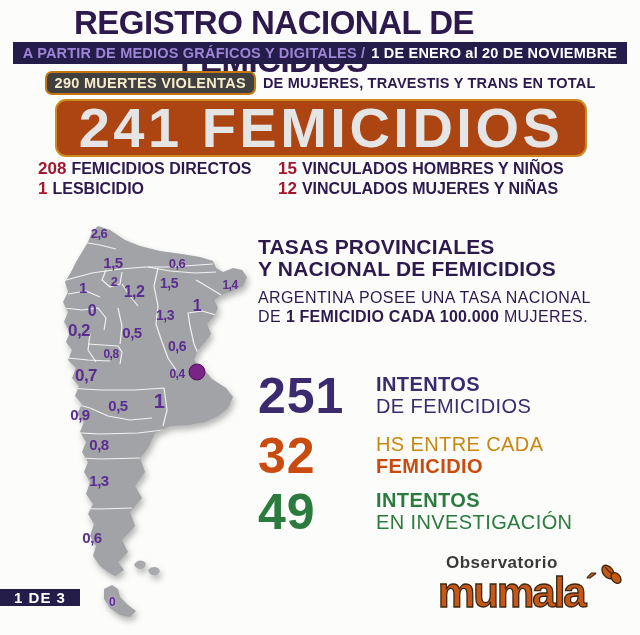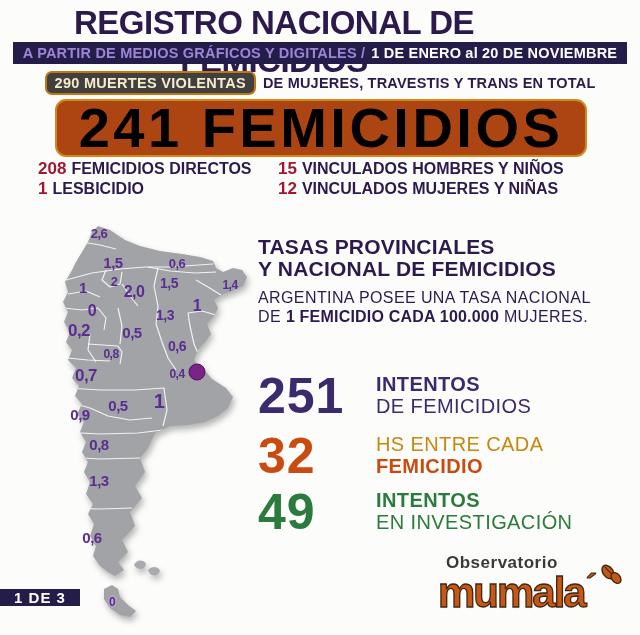--- a/index.html
+++ b/index.html
@@ -27,21 +27,21 @@
   }
   .badge290{
     background:#404040;border:2px solid #c4770f;border-radius:7px;
     color:#f6ecc9;font-weight:bold;font-size:14.5px;padding:2px 8px;letter-spacing:0.3px;
   }
   .badge-suffix{color:#2d1a4d;font-weight:bold;font-size:14.5px;letter-spacing:0.2px;}
   .banner{
     position:absolute;left:55px;top:99px;width:528px;height:54px;
     background:#ad4513;border:2px solid #cf8a1e;border-radius:11px;
     display:flex;align-items:center;justify-content:center;
-    color:#000000;font-size:56px;font-weight:bold;letter-spacing:3.5px;line-height:54px;
+    color:#e5e5e5;font-size:56px;font-weight:bold;letter-spacing:3.5px;line-height:54px;
   }
   
   .bk-col{position:absolute;top:159px;font-size:16px;font-weight:bold;color:#2d1a4d;line-height:19.5px;white-space:nowrap;}
   .bk-left{left:38px;}
   .bk-right{left:278px;}
   .bk-col .num{color:#a21730;font-size:17px;margin-right:5px;}
   
   .map{position:absolute;left:30px;top:218px;width:230px;height:417px;}
   .map svg.arg{position:absolute;left:0;top:0;filter:drop-shadow(2px 4px 3px rgba(40,40,40,0.35));}
   .map-label{
@@ -158,21 +158,21 @@
       <path fill="#a9aaad" d="M104,347 q3,-6 9,-4 q5,2 1,7 q-6,3 -10,-3 Z M118,352 q4,-5 10,-2 q4,3 -1,7 q-7,2 -9,-5 Z"></path>
 
       <circle cx="167" cy="154" r="8" fill="#7b2488" stroke="#4e1458" stroke-width="1"></circle>
     </svg>
 
   <div class="map-label" style="left: 69px; top: 15px; font-size: 13px;">2,6</div>
       <div class="map-label" style="left: 83px; top: 44px; font-size: 15px;">1,5</div>
       <div class="map-label" style="left: 147px; top: 45px; font-size: 13px;">0,6</div>
       <div class="map-label" style="left: 53px; top: 69px; font-size: 15px;">1</div>
       <div class="map-label" style="left: 84px; top: 63px; font-size: 13px;">2</div>
-      <div class="map-label" style="left: 104px; top: 74px; font-size: 16px;">2,0</div>
+      <div class="map-label" style="left: 104px; top: 74px; font-size: 16px;">1,2</div>
       <div class="map-label" style="left: 139px; top: 65px; font-size: 14px;">1,5</div>
       <div class="map-label" style="left: 200px; top: 67px; font-size: 12px;">1,4</div>
       <div class="map-label" style="left: 167px; top: 88px; font-size: 16px;">1</div>
       <div class="map-label" style="left: 62px; top: 93px; font-size: 16px;">0</div>
       <div class="map-label" style="left: 135px; top: 97px; font-size: 14px;">1,3</div>
       <div class="map-label" style="left: 49px; top: 113px; font-size: 17px;">0,2</div>
       <div class="map-label" style="left: 102px; top: 114px; font-size: 15px;">0,5</div>
       <div class="map-label" style="left: 147px; top: 128px; font-size: 14px;">0,6</div>
       <div class="map-label" style="left: 81px; top: 136px; font-size: 12px;">0,8</div>
       <div class="map-label" style="left: 56px; top: 158px; font-size: 17px;">0,7</div>

